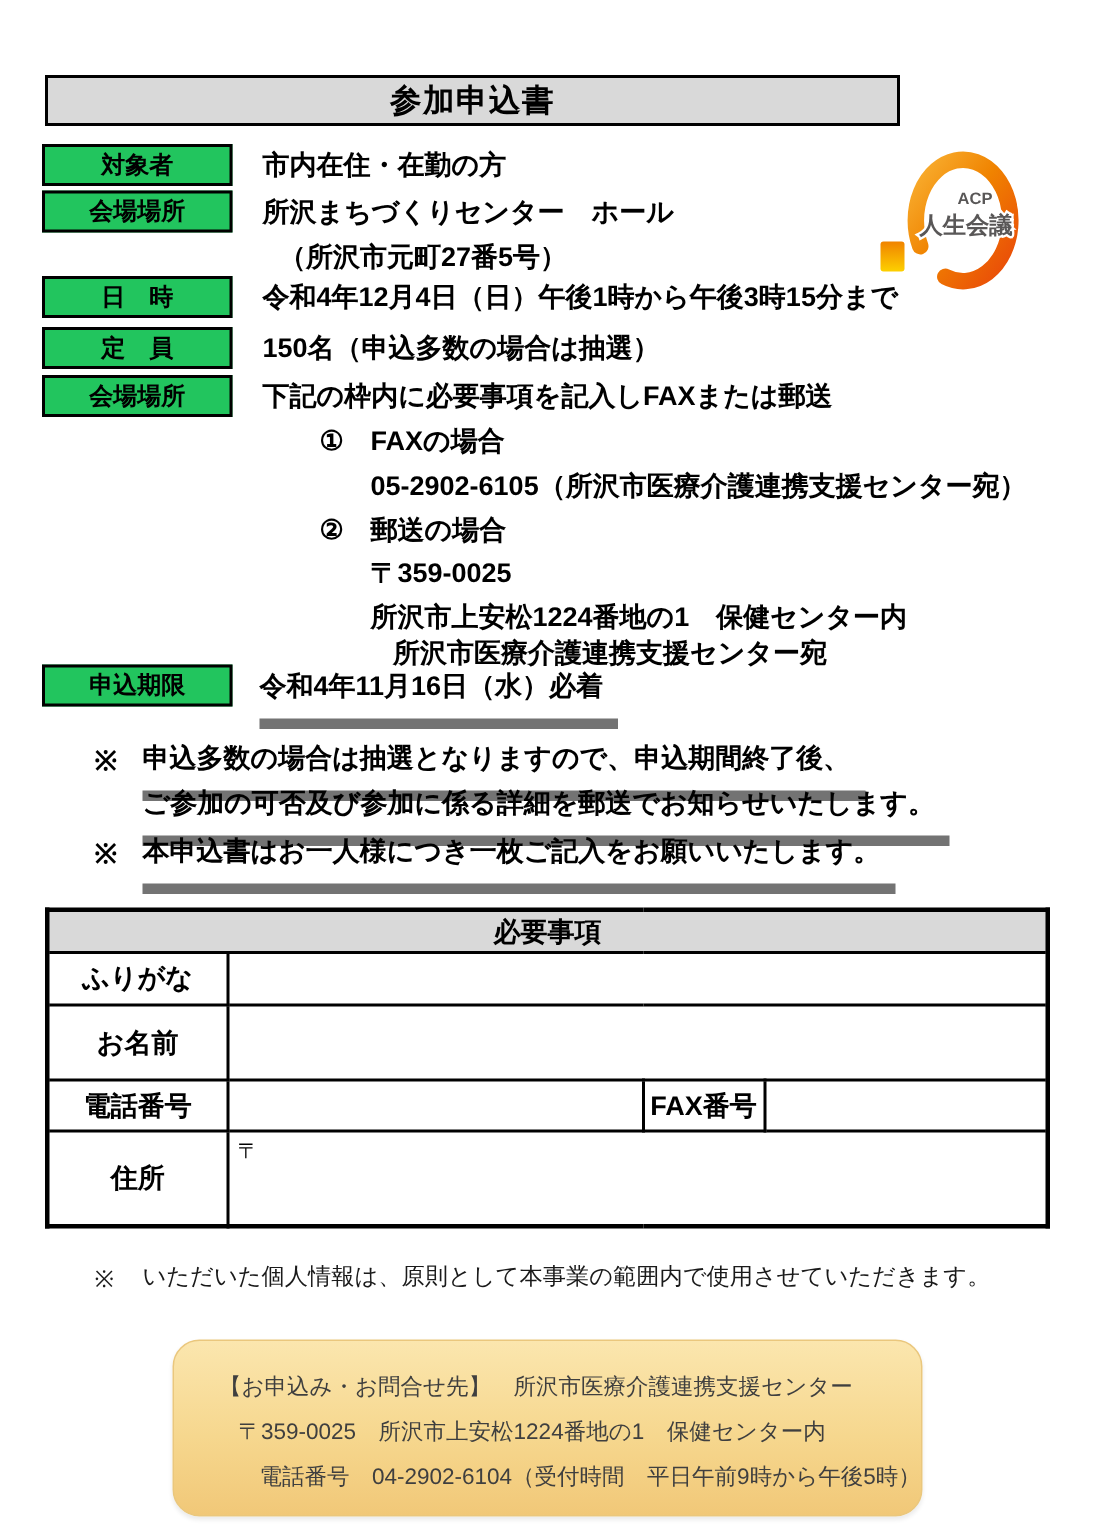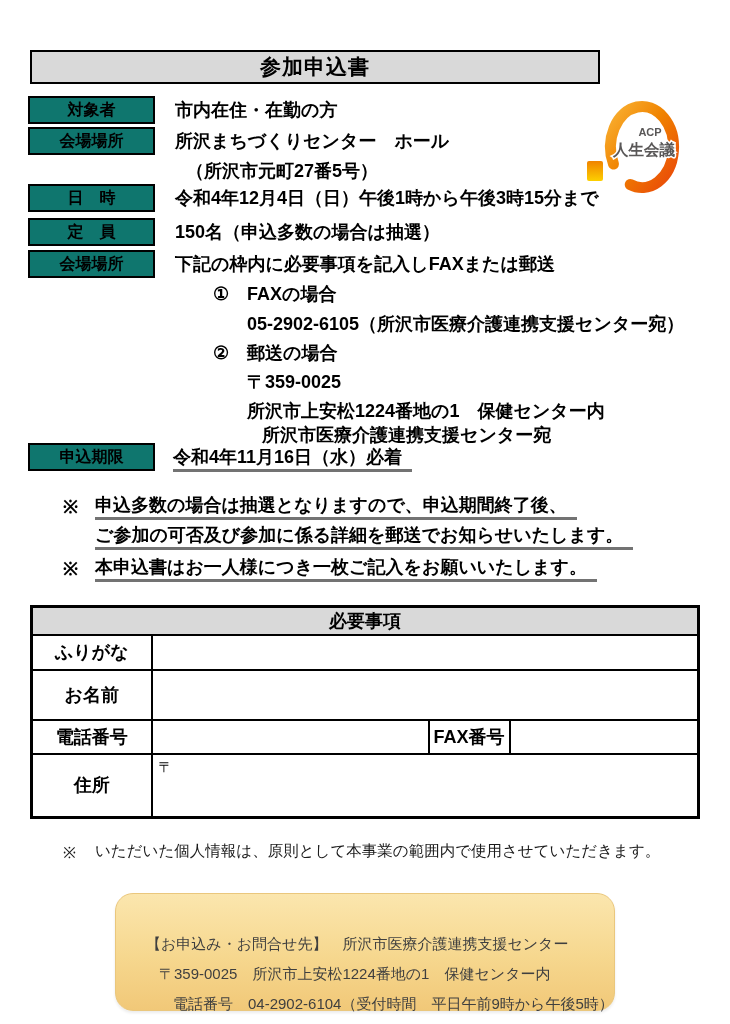--- a/index.html
+++ b/index.html
@@ -15,30 +15,30 @@
   
   .title-box {
     position:absolute; left:30px; top:50px; width:570px; height:34px;
     background:#d9d9d9; border:2px solid #000;
     display:flex; align-items:center; justify-content:center;
     font-size:21px; font-weight:bold; letter-spacing:1px;
   }
   
   .label-box {
     position:absolute; left:28px; width:127px; height:28px;
-    background:#0f766e; border:2px solid #000;
+    background:#22c55e; border:2px solid #000;
     display:flex; align-items:center; justify-content:center;
     font-size:16px; font-weight:bold;
   }
   
   .val {
     position:absolute; font-size:18px; font-weight:bold;
     white-space:nowrap; line-height:22px;
   }
-  .ul { border-bottom:3px solid #737373; padding-bottom:2px; padding-right:10px; }
+  .ul { border-bottom:7px solid #737373; padding-bottom:12px; padding-right:10px; }
   .subno { display:inline-block; width:34px; }
   
   .note-mark { position:absolute; left:63px; font-size:18px; font-weight:bold; }
   
   table.form {
     position:absolute; left:30px; top:605px;
     width:667px; border-collapse:collapse; table-layout:fixed;
     border:3px solid #000;
   }
   table.form td {
@@ -54,21 +54,21 @@
   
   .contact-box {
     position:absolute; left:115px; top:893px; width:500px; height:118px;
     background:linear-gradient(180deg,#fbe6ae 0%, #f6d78e 55%, #f1c878 100%);
     border:1px solid #eac77d;
     border-radius:18px;
     box-shadow:0 2px 3px rgba(0,0,0,0.08);
   }
   .contact-line {
     position:absolute; white-space:nowrap;
-    font-size:15px; color:#3f3f3f; font-weight:normal;margin-top:20px;
+    font-size:15px; color:#3f3f3f; font-weight:normal;
   }
   
   .logo { position:absolute; left:585px; top:95px; width:120px; height:108px; }
 </style>
 </head>
 <body>
 
 <div class="page">
 
   <div class="title-box">参加申込書</div>

